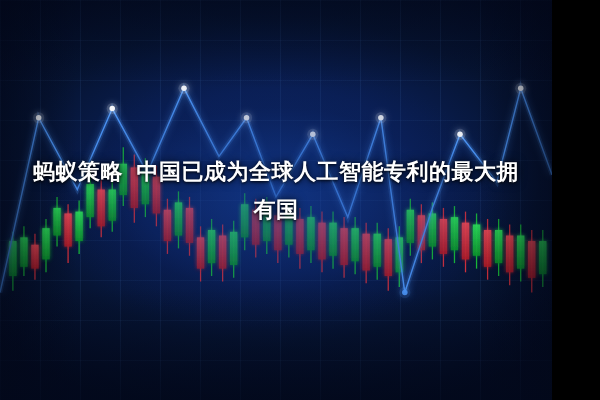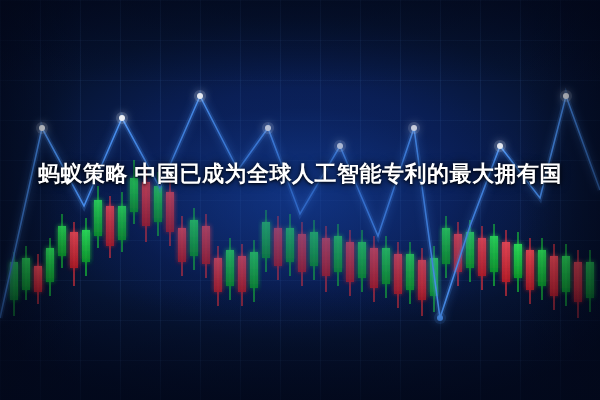--- a/index.html
+++ b/index.html
@@ -2,25 +2,25 @@
 <html><head>
 <meta charset="utf-8">
 <style>
   html, body {
     margin: 0;
     padding: 0;
     background: #000;
   }
   #stage {
     position: relative;
-    width: 600px;
+    width: 552px;
     height: 400px;
     overflow: hidden;
     background: #ef4444;
-    font-family: Liberation Sans, sans-serif;
+    font-family: Liberation Mono, monospace;
   }
   
   #bg-gradient {
     position: absolute;
     inset: 0;
     background:
       radial-gradient(ellipse 70% 60% at 50% 45%, #0d2a6b 0%, #0a1f55 38%, #061433 68%, #030b22 100%);
   }
   #bg-vignette {
     position: absolute;

